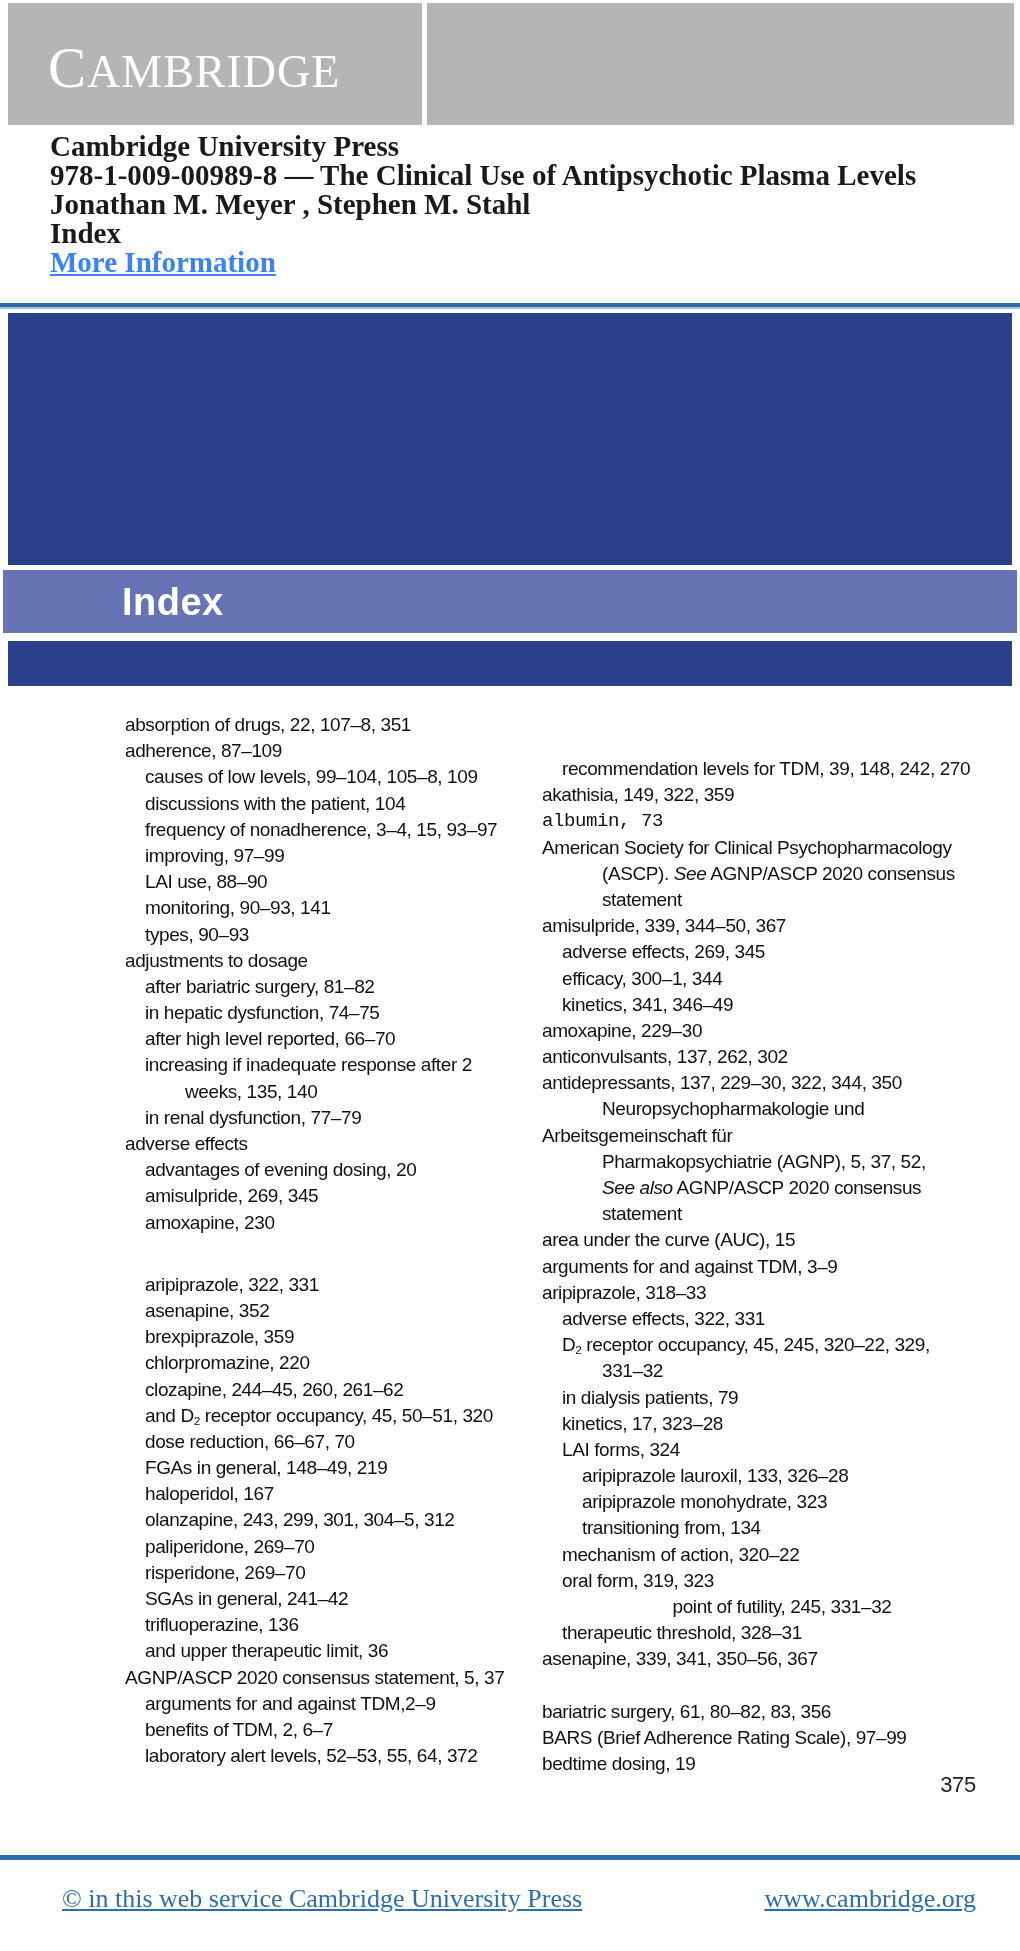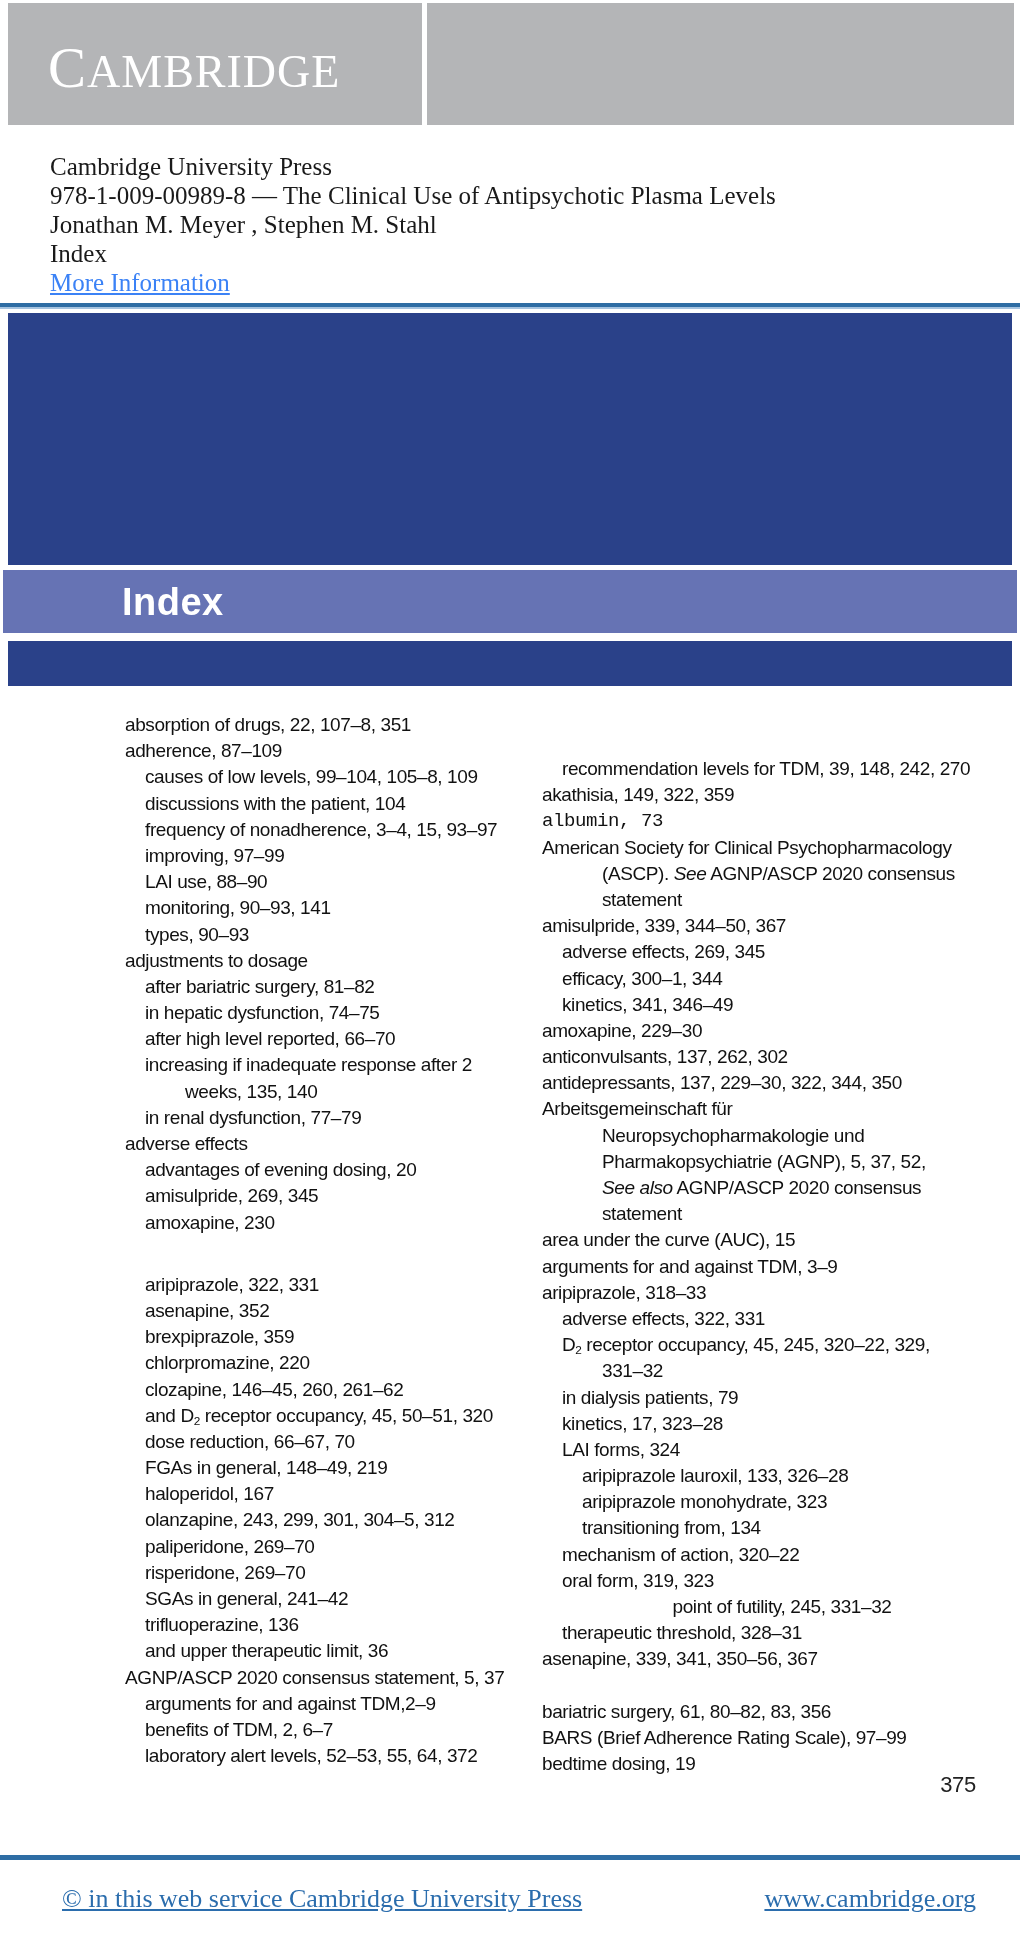--- a/index.html
+++ b/index.html
@@ -10,22 +10,22 @@
   
   .gray-band{position:absolute;top:3px;left:8px;right:6px;height:122px;background:#b4b5b7;}
   .logo{
     position:absolute;left:40px;top:36px;color:#ffffff;
     font-family:"Liberation Serif",serif;font-size:46px;line-height:1;letter-spacing:1px;
   }
   .logo::first-letter{font-size:57px;}
   .gray-divider{position:absolute;left:414px;top:0;width:5px;height:100%;background:#ffffff;}
   
   .header-text{
-    position:absolute;left:50px;top:152px;color:#1a1a1a;
-    font-family:"Liberation Serif",serif;font-size:25px;line-height:29px;white-space:nowrap;
+    position:absolute;left:50px;top:132px;color:#1a1a1a;
+    font-family:"Liberation Serif",serif;font-size:29px;line-height:29px;white-space:nowrap;font-weight:bold;
   }
   .more-info{color:#3b82f6;text-decoration:underline;cursor:pointer;}
   
   .top-rule{position:absolute;left:0;top:303px;width:1020px;height:0;
     border-top:4px solid #2e6da4;border-bottom:2px solid #a6c4e0;}
   .dark-block-1{position:absolute;left:8px;right:8px;top:313px;height:252px;background:#2a4189;}
   .light-band{position:absolute;left:3px;right:3px;top:570px;height:63px;background:#6673b4;}
   .light-band .band-title{
     position:absolute;left:119px;top:11px;color:#ffffff;font-size:38px;font-weight:bold;
     font-family:"Liberation Sans",sans-serif;letter-spacing:0.5px;
@@ -96,21 +96,21 @@
     <div class="index-line" style="padding-left: 60px;"><span>weeks, 135, 140</span></div>
     <div class="index-line" style="padding-left: 20px;"><span>in renal dysfunction, 77–79</span></div>
     <div class="index-line" style="padding-left: 0px;"><span>adverse effects</span></div>
     <div class="index-line" style="padding-left: 20px;"><span>advantages of evening dosing, 20</span></div>
     <div class="index-line" style="padding-left: 20px;"><span>amisulpride, 269, 345</span></div>
     <div class="index-line" style="padding-left: 20px;"><span>amoxapine, 230</span></div>
     <div class="index-line" style="padding-left: 20px; margin-top: 36px;"><span>aripiprazole, 322, 331</span></div>
     <div class="index-line" style="padding-left: 20px;"><span>asenapine, 352</span></div>
     <div class="index-line" style="padding-left: 20px;"><span>brexpiprazole, 359</span></div>
     <div class="index-line" style="padding-left: 20px;"><span>chlorpromazine, 220</span></div>
-    <div class="index-line" style="padding-left: 20px;"><span>clozapine, 146–45, 260, 261–62</span></div>
+    <div class="index-line" style="padding-left: 20px;"><span>clozapine, 244–45, 260, 261–62</span></div>
     <div class="index-line" style="padding-left: 20px;"><span>and D</span><span class="sub">2</span><span> receptor occupancy, 45, 50–51, 320</span></div>
     <div class="index-line" style="padding-left: 20px;"><span>dose reduction, 66–67, 70</span></div>
     <div class="index-line" style="padding-left: 20px;"><span>FGAs in general, 148–49, 219</span></div>
     <div class="index-line" style="padding-left: 20px;"><span>haloperidol, 167</span></div>
     <div class="index-line" style="padding-left: 20px;"><span>olanzapine, 243, 299, 301, 304–5, 312</span></div>
     <div class="index-line" style="padding-left: 20px;"><span>paliperidone, 269–70</span></div>
     <div class="index-line" style="padding-left: 20px;"><span>risperidone, 269–70</span></div>
     <div class="index-line" style="padding-left: 20px;"><span>SGAs in general, 241–42</span></div>
     <div class="index-line" style="padding-left: 20px;"><span>trifluoperazine, 136</span></div>
     <div class="index-line" style="padding-left: 20px;"><span>and upper therapeutic limit, 36</span></div>
@@ -126,22 +126,22 @@
     <div class="index-line" style="padding-left: 0px;"><span>American Society for Clinical Psychopharmacology</span></div>
     <div class="index-line" style="padding-left: 60px;"><span>(ASCP). </span><span class="it">See</span><span> AGNP/ASCP 2020 consensus</span></div>
     <div class="index-line" style="padding-left: 60px;"><span>statement</span></div>
     <div class="index-line" style="padding-left: 0px;"><span>amisulpride, 339, 344–50, 367</span></div>
     <div class="index-line" style="padding-left: 20px;"><span>adverse effects, 269, 345</span></div>
     <div class="index-line" style="padding-left: 20px;"><span>efficacy, 300–1, 344</span></div>
     <div class="index-line" style="padding-left: 20px;"><span>kinetics, 341, 346–49</span></div>
     <div class="index-line" style="padding-left: 0px;"><span>amoxapine, 229–30</span></div>
     <div class="index-line" style="padding-left: 0px;"><span>anticonvulsants, 137, 262, 302</span></div>
     <div class="index-line" style="padding-left: 0px;"><span>antidepressants, 137, 229–30, 322, 344, 350</span></div>
+    <div class="index-line" style="padding-left: 60px;"><span>Neuropsychopharmakologie und</span></div>
     <div class="index-line" style="padding-left: 0px;"><span>Arbeitsgemeinschaft für</span></div>
-    <div class="index-line" style="padding-left: 60px;"><span>Neuropsychopharmakologie und</span></div>
     <div class="index-line" style="padding-left: 60px;"><span>Pharmakopsychiatrie (AGNP), 5, 37, 52,</span></div>
     <div class="index-line" style="padding-left: 60px;"><span class="it">See also</span><span> AGNP/ASCP 2020 consensus</span></div>
     <div class="index-line" style="padding-left: 60px;"><span>statement</span></div>
     <div class="index-line" style="padding-left: 0px;"><span>area under the curve (AUC), 15</span></div>
     <div class="index-line" style="padding-left: 0px;"><span>arguments for and against TDM, 3–9</span></div>
     <div class="index-line" style="padding-left: 0px;"><span>aripiprazole, 318–33</span></div>
     <div class="index-line" style="padding-left: 20px;"><span>adverse effects, 322, 331</span></div>
     <div class="index-line" style="padding-left: 20px;"><span>D</span><span class="sub">2</span><span> receptor occupancy, 45, 245, 320–22, 329,</span></div>
     <div class="index-line" style="padding-left: 60px;"><span>331–32</span></div>
     <div class="index-line" style="padding-left: 20px;"><span>in dialysis patients, 79</span></div>

